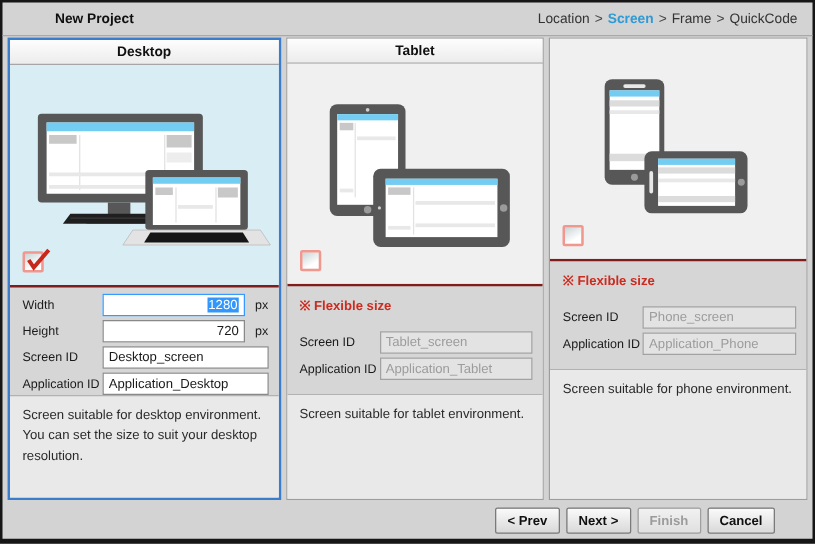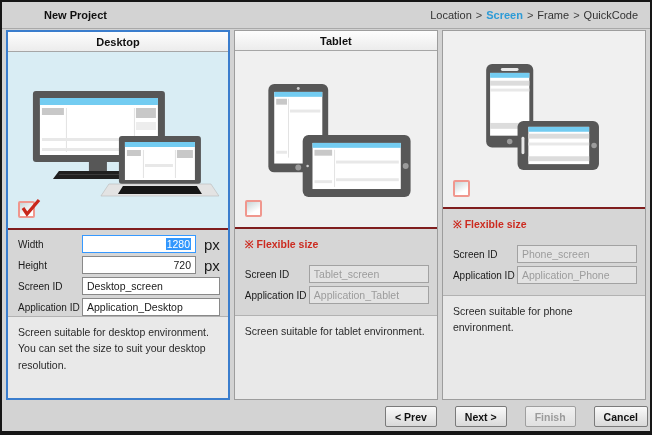--- a/index.html
+++ b/index.html
@@ -52,31 +52,31 @@
   .flabel { width:64px; flex:none; font-size:10px; color:#1a1a1a; white-space:nowrap; }
   .finput {
     height:18px; background:#ffffff; border:1px solid #898989;
     font-size:10.5px; color:#1a1a1a; display:flex; align-items:center; padding:0 4px;
     overflow:hidden; white-space:nowrap; cursor:text;
   }
   .finput.num { width:114px; flex:none; justify-content:flex-end; }
   .finput.focused { border-color:#3699ff; }
   .finput.full { flex:1; }
   .finput.disabled { background:#e3e3e3; border-color:#a2a2a2; color:#9c9c9c; cursor:default; }
-  .funit { font-size:15px; color:#1a1a1a; margin-left:8px; }
+  .funit { font-size:10px; color:#1a1a1a; margin-left:8px; }
   .sel-text { background:#3297fd; color:#ffffff; padding:0 1px; }
   .flex-note { font-size:10.5px; font-weight:bold; color:#cc2b20; margin-top:3px; height:14px; }
   .note-spacer { height:14px; }
   
   .col-desc {
     flex:1; border-top:1px solid #b2b2b2; background:#e9e9e9;
     padding:7px 10px; font-size:10.5px; color:#2a2a2a; line-height:1.55;
   }
   
-  .footer { position:absolute; right:2px; bottom:4px; display:flex; gap:18px; }
+  .footer { position:absolute; right:30px; bottom:4px; display:flex; gap:5px; }
   .btn {
     min-width:47px; height:21px; border:1px solid #7a7a7a; border-radius:2px;
     background:linear-gradient(#fafafa,#d9d9d9);
     font-family:inherit; font-size:10.5px; font-weight:bold; color:#101010;
     padding:0 9px; cursor:pointer;
   }
   .btn.disabled {
     color:#9b9b9b; border-color:#9f9f9f;
     background:linear-gradient(#f1f1f1,#e0e0e0); cursor:default;
   }

